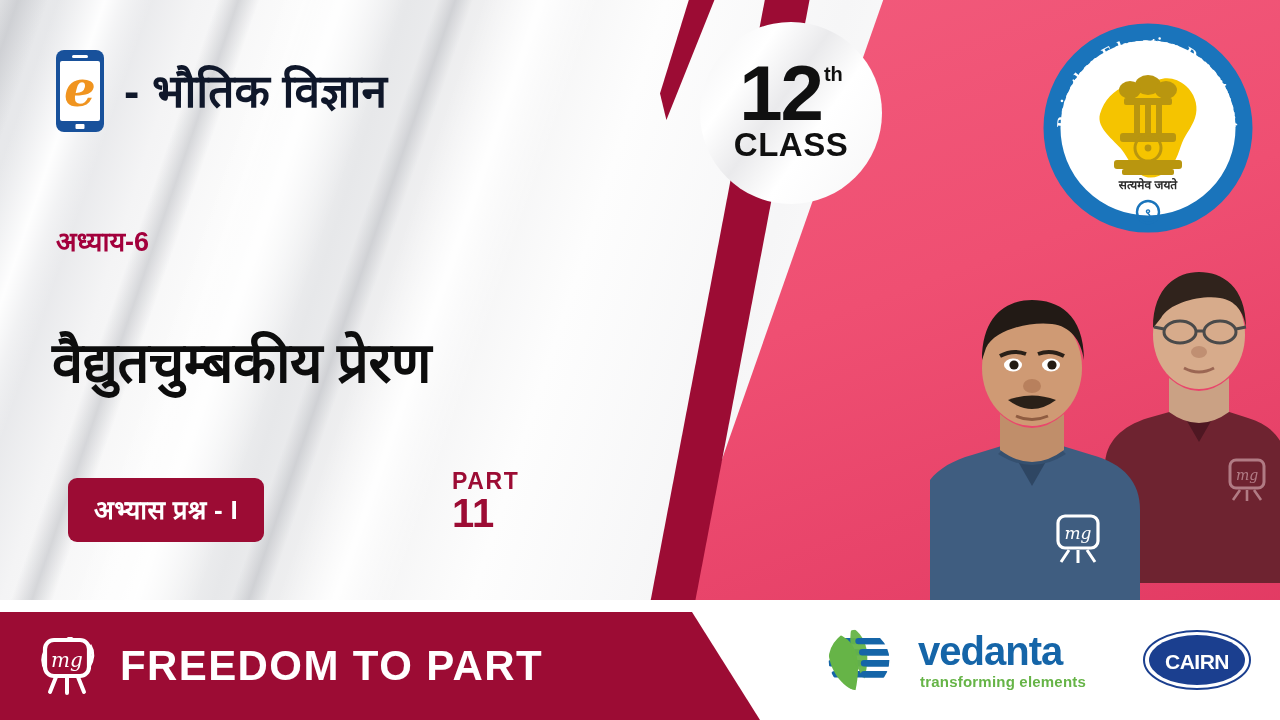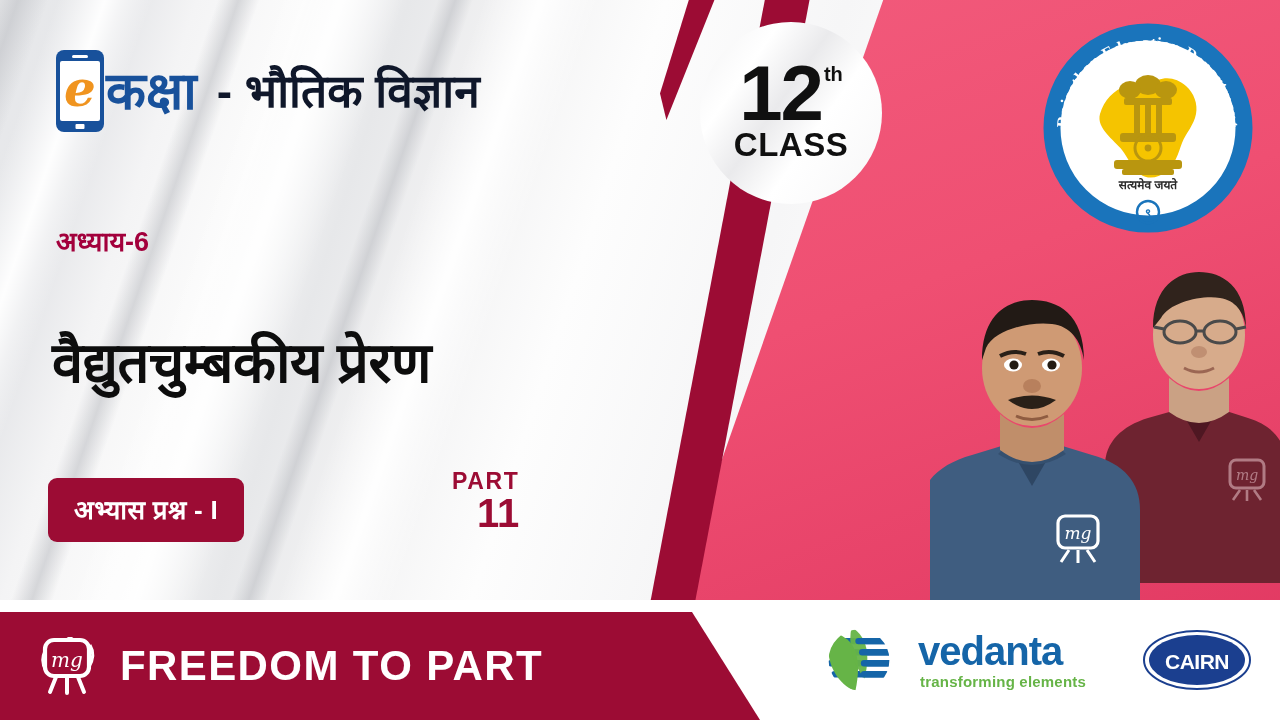--- a/index.html
+++ b/index.html
@@ -96,28 +96,28 @@
   .chapter {
     position:absolute; left:56px; top:222px; z-index:5;
     font-size:27px; font-weight:bold; color:#a3003c;
   }
   .topic {
     position:absolute; left:52px; top:322px; z-index:5;
     font-size:56px; font-weight:bold; color:#0d0d0d; letter-spacing:-0.5px;
   }
 
   .badge {
-    position:absolute; left:48px; top:478px; z-index:5;
+    position:absolute; left:68px; top:478px; z-index:5;
     background:#9c0c34; color:#ffffff; border-radius:9px;
     padding:13px 26px 15px 26px;
     font-size:26px; font-weight:bold; letter-spacing:.3px;
   }
   .partbox {
     position:absolute; left:452px; top:470px; z-index:5;
-    text-align:right; color:#9c0c34; line-height:1.02;
+    text-align:left; color:#9c0c34; line-height:1.02;
   }
   .part-label { font-size:23px; font-weight:bold; letter-spacing:1.6px; }
   .part-num { font-size:40px; font-weight:bold; letter-spacing:0px; }
 
   
   .dept-logo {
     position:absolute; left:1042px; top:22px; width:212px; height:212px; z-index:7;
   }
 
   
@@ -175,21 +175,20 @@
   </div>
 
   <div class="brandrow">
     <div class="phone-icon">
       <div class="phone-speaker"></div>
       <div class="phone-screen">
         <span class="phone-e">e</span>
       </div>
       <div class="phone-home"></div>
     </div>
-    <span class="brand-kaksha">कक्षा</span>
     <span class="brand-sub">- भौतिक  विज्ञान</span>
   </div>
 
   <div class="chapter">अध्याय-6</div>
   <div class="topic">वैद्युतचुम्बकीय प्रेरण</div>
   <div class="badge">अभ्यास प्रश्न - I</div>
   <div class="partbox">
     <div class="part-label">PART</div>
     <div class="part-num">11</div>
   </div>

